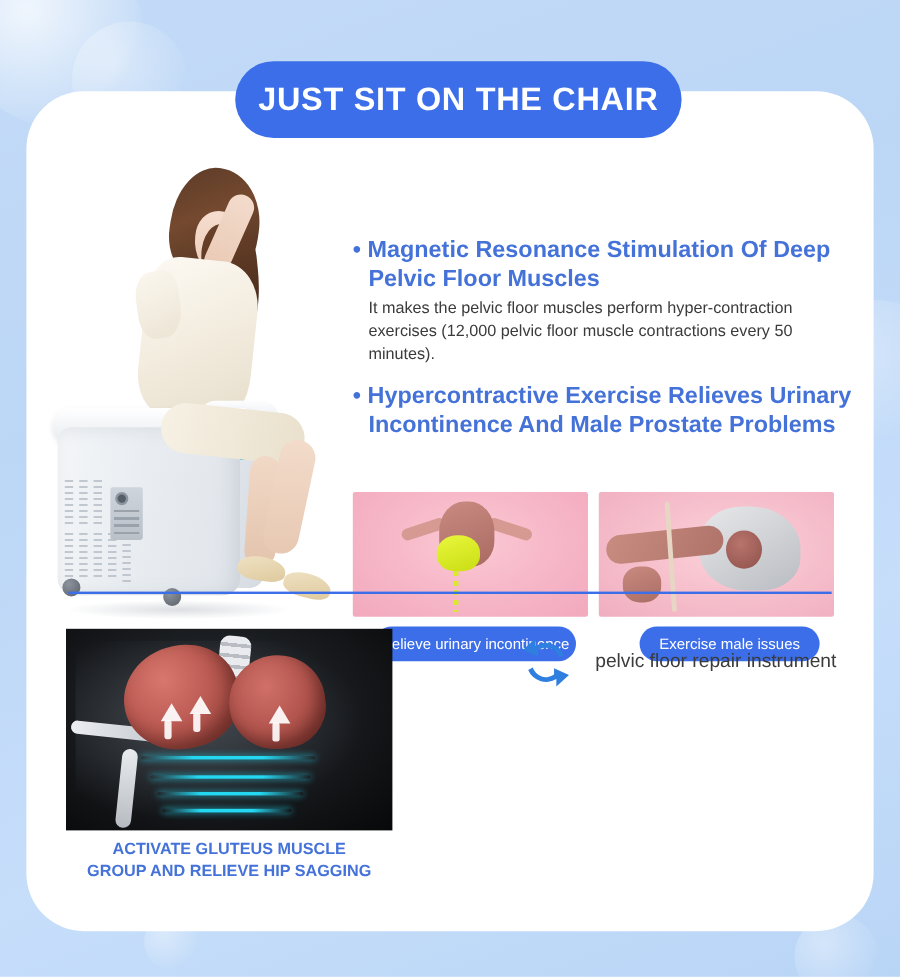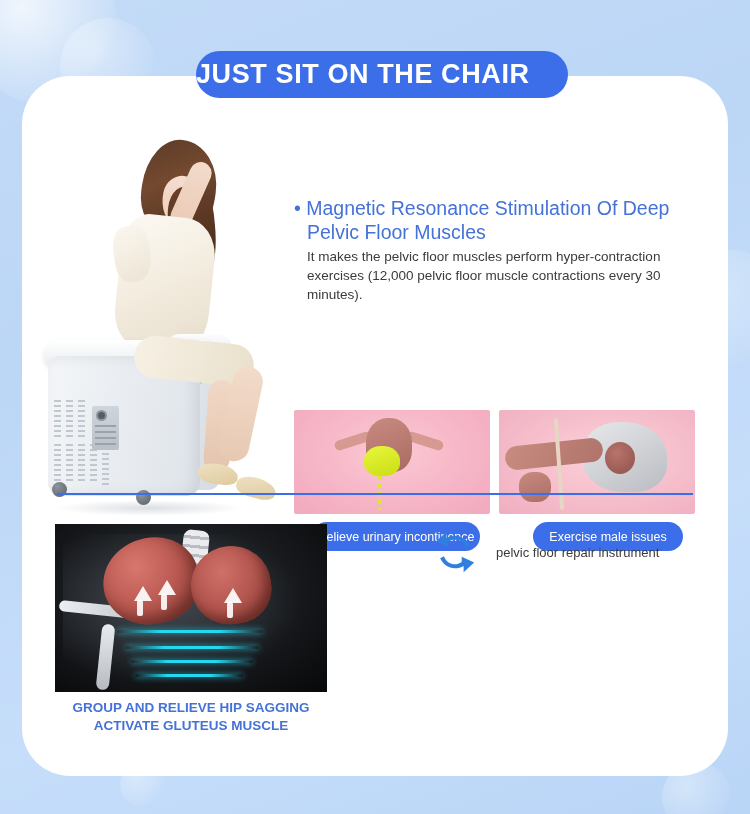--- a/index.html
+++ b/index.html
@@ -40,26 +40,26 @@
     border-radius: 48px;
     overflow: hidden;
   }
 
   
   .banner {
     position: absolute;
     left: 196px;
     top: 51px;
     width: 372px;
-    height: 47px;
+    height: 64px;
     background: #3b6ee8;
     border-radius: 34px;
     display: flex;
     align-items: center;
-    justify-content: flex-start;
+    justify-content: center;
     z-index: 5;
   }
   .banner-title {
     color: #ffffff;
     font-size: 27px;
     font-weight: bold;
     letter-spacing: .6px;
     white-space: nowrap;
   }
 
@@ -220,21 +220,21 @@
   .text-col {
     position: absolute;
     left: 272px; top: 72px;
     width: 420px;
   }
   .bullet-block { margin-bottom: 14px; }
   .bullet-head {
     color: #4472d8;
     font-size: 19.5px;
     line-height: 24px;
-    font-weight: normal;
+    font-weight: bold;
     text-indent: -13px;
     padding-left: 13px;
   }
   .bullet-head::before { content: "• "; }
   .bullet-body {
     color: #3b3b3b;
     font-size: 13.5px;
     line-height: 19px;
     padding-left: 13px;
     padding-top: 3px;
@@ -444,21 +444,21 @@
   .instr-row {
     position: absolute;
     left: 410px; top: 18px;
     display: flex;
     align-items: center;
     gap: 18px;
   }
   .recycle-icon { width: 46px; height: 46px; }
   .instr-label {
     color: #3b3b3b;
-    font-size: 13px;
+    font-size: 16px;
   }
   .bottom-body {
     position: absolute;
     left: 345px; top: 80px;
     width: 350px;
     text-align: center;
     color: #3b3b3b;
     font-size: 15px;
     line-height: 27px;
   }
@@ -512,21 +512,24 @@
       <div class="person-thigh"></div>
       <div class="person-shin2"></div>
       <div class="person-shin"></div>
       <div class="shoe" style="left:168px; top:330px; transform:rotate(8deg);"></div>
       <div class="shoe" style="left:206px; top:344px; transform:rotate(14deg);"></div>
     </div>
 
     <div class="text-col">
       <div class="bullet-block">
         <div class="bullet-head">Magnetic Resonance Stimulation Of Deep Pelvic Floor Muscles</div>
-        <div class="bullet-body">It makes the pelvic floor muscles perform hyper-contraction exercises (12,000 pelvic floor muscle contractions every 30 minutes).</div>
+        <div class="bullet-body">It makes the pelvic floor muscles perform hyper-contraction exercises (12,000 pelvic floor muscle contractions every 50 minutes).</div>
+      </div>
+      <div class="bullet-block">
+        <div class="bullet-head">Hypercontractive Exercise Relieves Urinary Incontinence And Male Prostate Problems</div>
       </div>
     </div>
 
     <div class="med-row">
       <div class="med-img med-female">
         <div class="tube-l"></div>
         <div class="tube-r"></div>
         <div class="organ"></div>
         <div class="bladder"></div>
         <div class="stream"></div>
@@ -565,22 +568,22 @@
       <div class="arrow-stem" style="left:172px; top:78px;"></div>
       <div class="arrow-up" style="left:169px; top:64px;"></div>
 
       <div class="beam" style="left:62px; top:106px; width:146px;"></div>
       <div class="beam" style="left:70px; top:122px; width:134px;"></div>
       <div class="beam" style="left:76px; top:136px; width:122px;"></div>
       <div class="beam" style="left:80px; top:150px; width:108px;"></div>
     </div>
 
     <div class="glute-caption">
+      <div>ACTIVATE GLUTEUS MUSCLE</div>
       <div>GROUP AND RELIEVE HIP SAGGING</div>
-      <div>ACTIVATE GLUTEUS MUSCLE</div>
     </div>
 
     <div class="instr-row">
       <span class="recycle-icon">
         <svg viewBox="0 0 48 48" width="46" height="46" aria-hidden="true">
           <path d="M8.5 30.5 A17 17 0 0 0 33 38.5 L33 45 L44 35 L31 29 L31 34.5 A12 12 0 0 1 12.5 28.5 Z" fill="#2f7fe0"></path>
           <path d="M39.5 17.5 A17 17 0 0 0 15 9.5 L15 3 L4 13 L17 19 L17 13.5 A12 12 0 0 1 35.5 19.5 Z" fill="#2f7fe0"></path>
         </svg>
       </span>
       <span class="instr-label">pelvic floor repair instrument</span>

